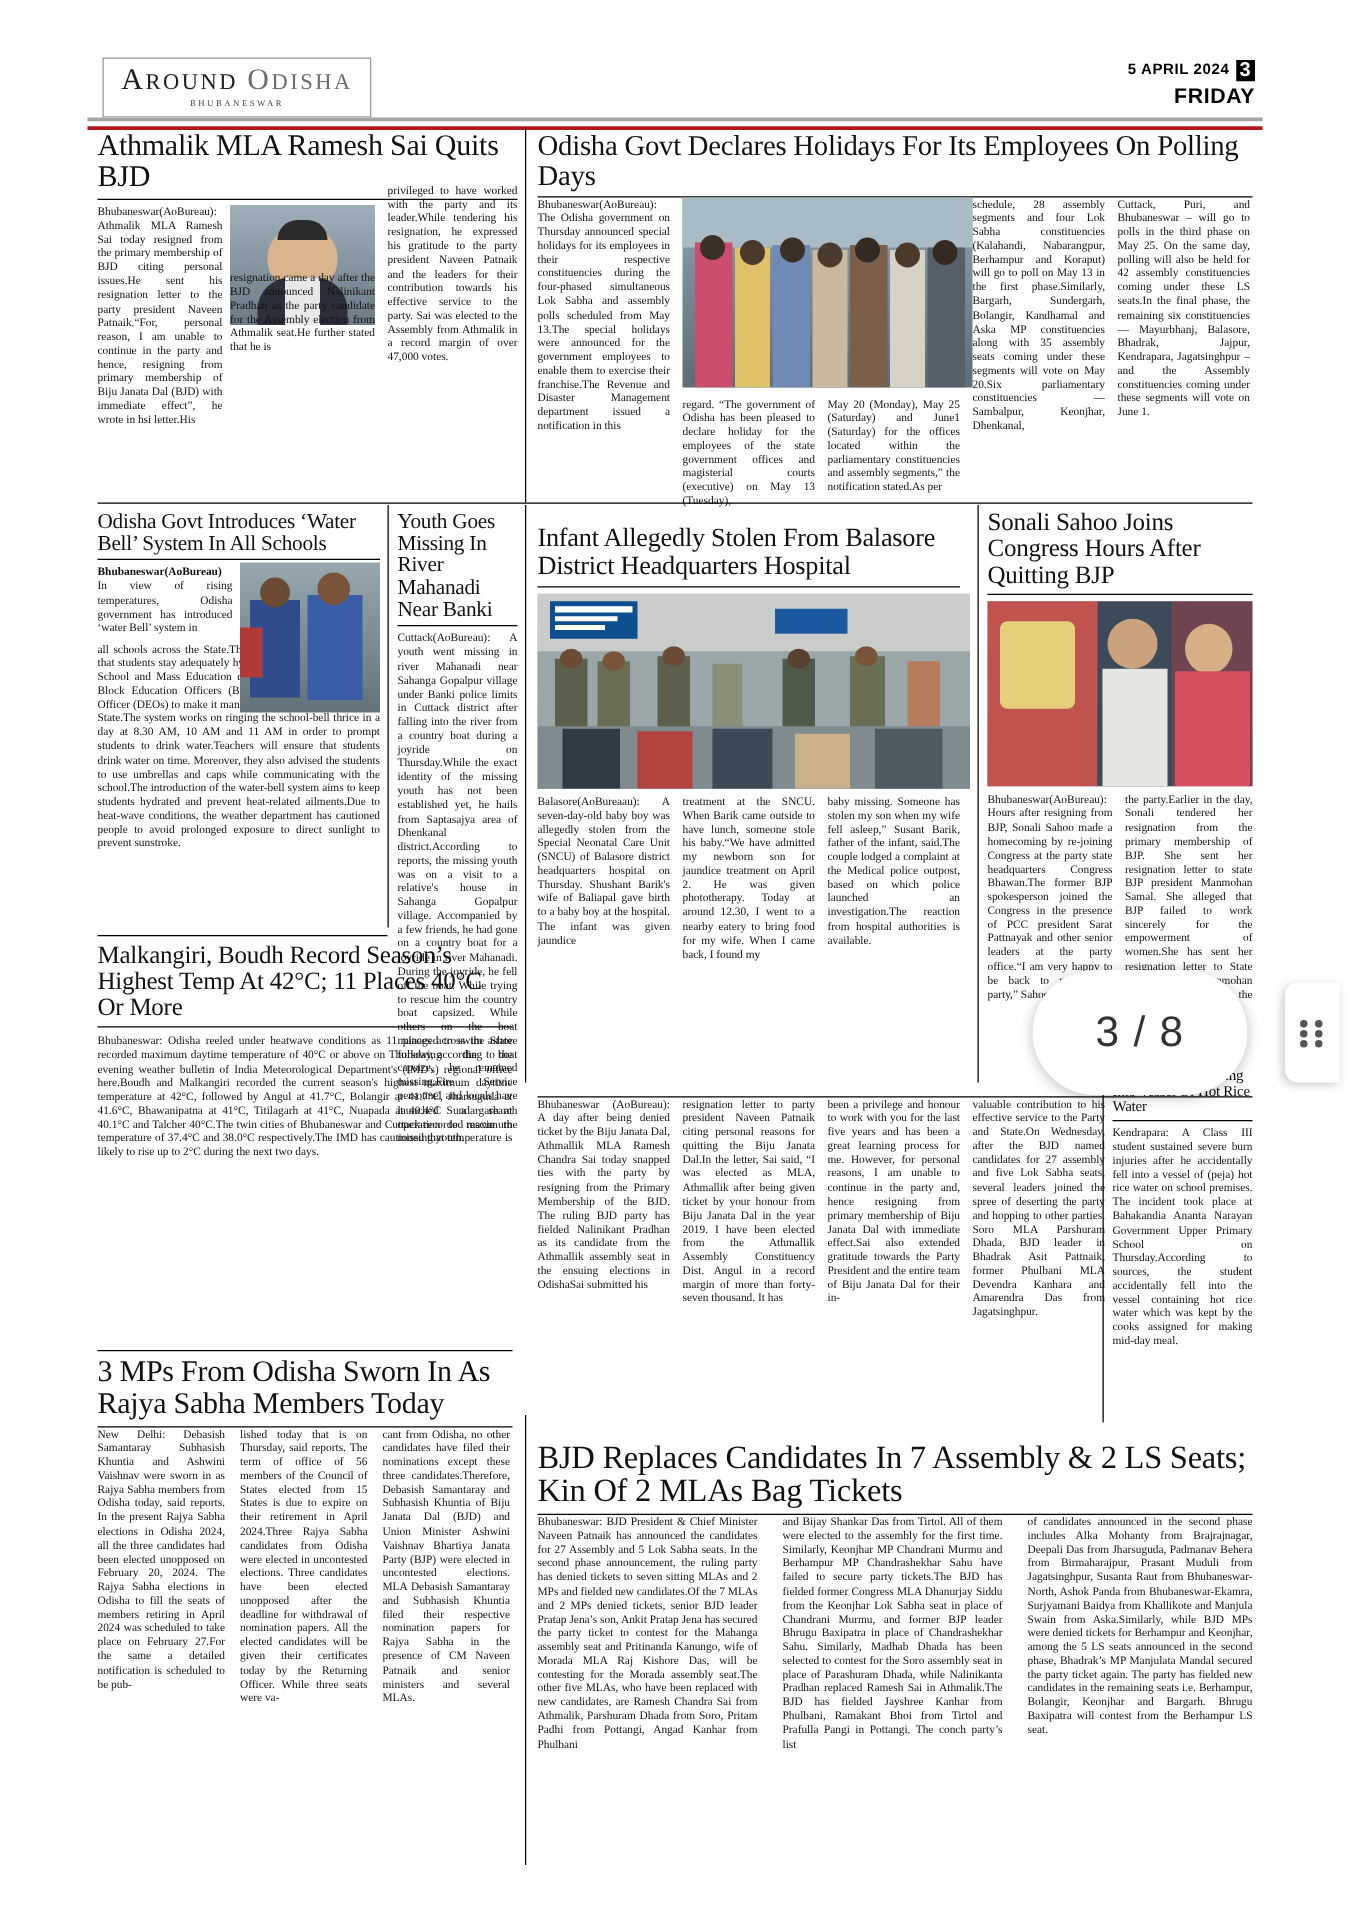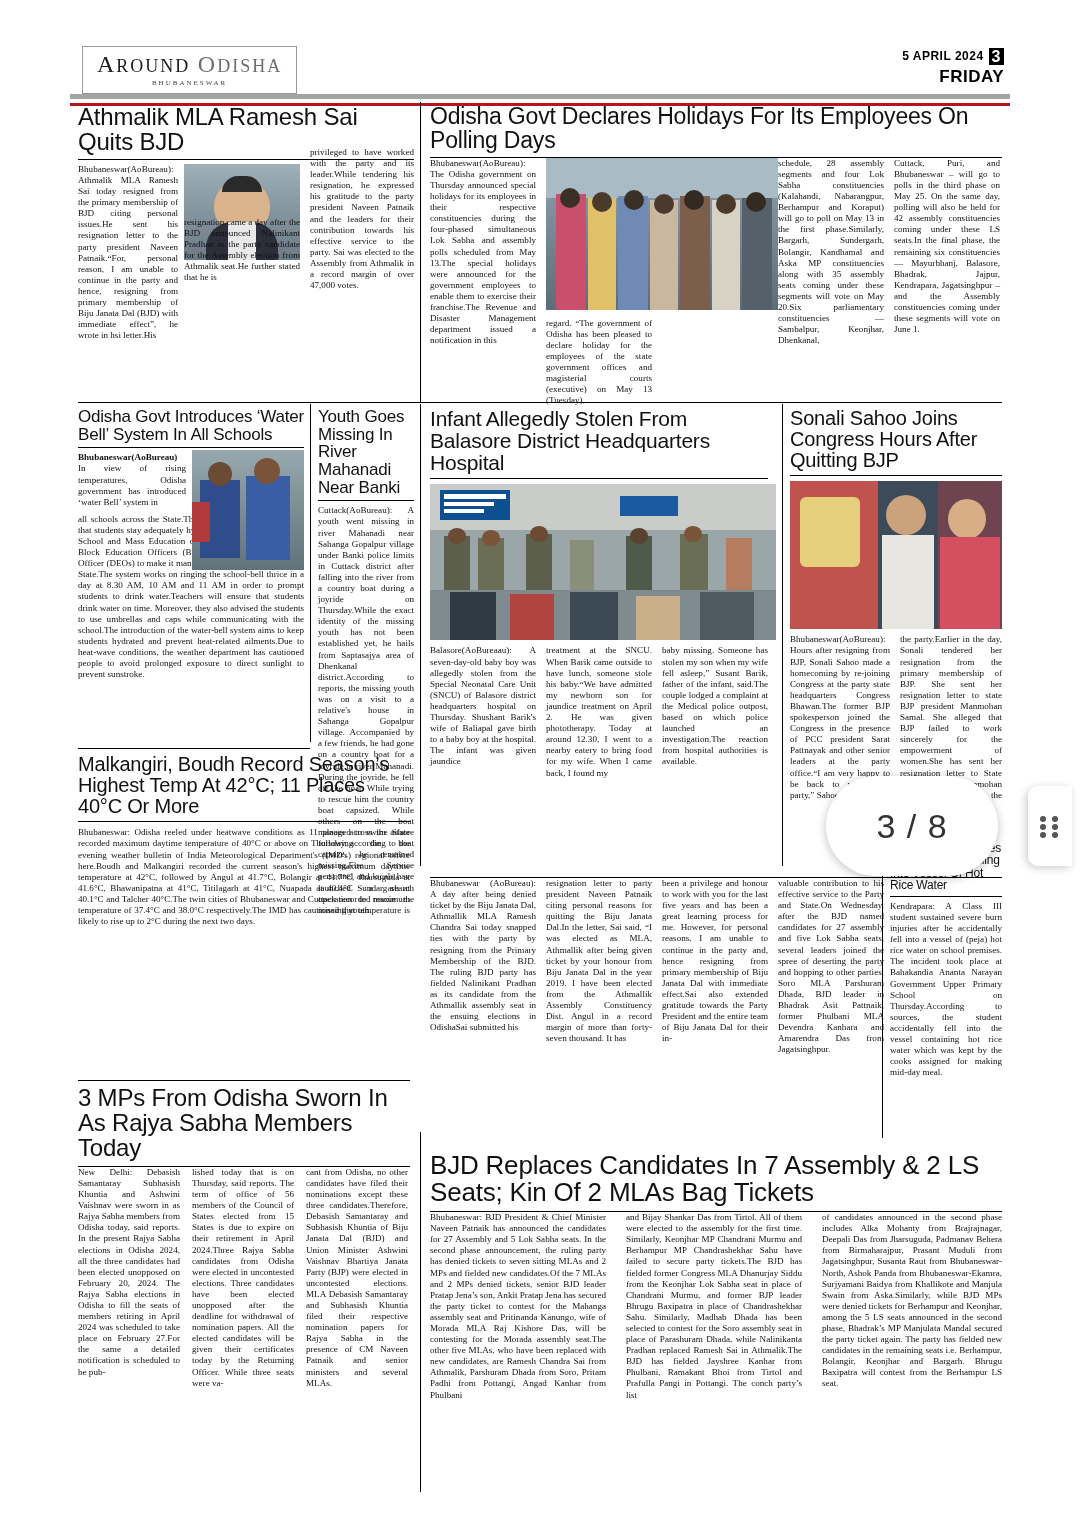--- a/index.html
+++ b/index.html
@@ -11,21 +11,21 @@
     margin:0 auto;
     overflow:hidden;
   }
   .sheet{
     position:absolute;
     left:70px;top:42px;width:940px;height:1449px;
     background:#fff;
   }
   
   .masthead{
-    position:relative;height:52px;border-bottom:5px solid #a3a3a3;
+    position:relative;height:52px;border-bottom:3px solid #a3a3a3;
   }
   .logo-box{
     position:absolute;left:12px;top:4px;
     border:1px solid #999;padding:4px 14px 6px 14px;background:#fff;
   }
   .logo-main{
     font-family:"Liberation Serif", serif;
     font-size:22px;letter-spacing:2px;color:#1b1b1b;
     white-space:nowrap;
   }
@@ -38,21 +38,21 @@
   }
   .date-line{font-family:"Liberation Sans", sans-serif;font-weight:bold;font-size:12px;letter-spacing:.5px;}
   .pagenum{
     display:inline-block;background:#000;color:#fff;font-family:"Liberation Sans", sans-serif;
     font-weight:bold;font-size:16px;line-height:17px;padding:0 3px;margin-left:5px;vertical-align:-2px;
   }
   .day-line{font-family:"Liberation Sans", sans-serif;font-weight:bold;font-size:17px;letter-spacing:.5px;margin-top:2px;}
   .rule-red{height:3px;background:#b3161b;margin-top:4px;}
   
   .hl{
-    font-family:Liberation Sans, sans-serif;
+    font-family:Liberation Serif, serif;
     font-weight:normal;color:#111;line-height:1.04;
     letter-spacing:-0.2px;
   }
   .body{
     font-size:9.1px;line-height:11.1px;text-align:justify;color:#111;
     hyphens:auto;-webkit-hyphens:auto;
   }
   .cols2{column-count:2;column-gap:9px;}
   .photo{background:#b9c2c6;position:relative;overflow:hidden;}
   .photo i{position:absolute;display:block;}
@@ -115,20 +115,21 @@
           <i style="left:196px;top:40px;width:30px;height:112px;background:#55606b;"></i>
           <i style="left:14px;top:30px;width:20px;height:20px;border-radius:50%;background:#3b3027;"></i>
           <i style="left:46px;top:34px;width:20px;height:20px;border-radius:50%;background:#4a3a2c;"></i>
           <i style="left:78px;top:32px;width:20px;height:20px;border-radius:50%;background:#3b3027;"></i>
           <i style="left:108px;top:36px;width:20px;height:20px;border-radius:50%;background:#4a3a2c;"></i>
           <i style="left:138px;top:32px;width:20px;height:20px;border-radius:50%;background:#332a22;"></i>
           <i style="left:170px;top:36px;width:20px;height:20px;border-radius:50%;background:#4a3a2c;"></i>
           <i style="left:200px;top:34px;width:20px;height:20px;border-radius:50%;background:#332a22;"></i>
         </div>
         <div class="body" style="position:absolute;left:116px;top:160px;width:106px;">regard. “The government of Odisha has been pleased to declare holiday for the employees of the state government offices and magisterial courts (executive) on May 13 (Tuesday),</div>
+        <div class="body" style="position:absolute;left:232px;top:160px;width:106px;">May 20 (Monday), May 25 (Saturday) and June1 (Saturday) for the offices located within the parliamentary constituencies and assembly segments,” the notification stated.As per</div>
         <div class="body" style="position:absolute;left:348px;top:0;width:106px;">schedule, 28 assembly segments and four Lok Sabha constituencies (Kalahandi, Nabarangpur, Berhampur and Koraput) will go to poll on May 13 in the first phase.Similarly, Bargarh, Sundergarh, Bolangir, Kandhamal and Aska MP constituencies along with 35 assembly seats coming under these segments will vote on May 20.Six parliamentary constituencies — Sambalpur, Keonjhar, Dhenkanal,</div>
         <div class="body" style="position:absolute;left:464px;top:0;width:106px;">Cuttack, Puri, and Bhubaneswar – will go to polls in the third phase on May 25. On the same day, polling will also be held for 42 assembly constituencies coming under these LS seats.In the final phase, the remaining six constituencies — Mayurbhanj, Balasore, Bhadrak, Jajpur, Kendrapara, Jagatsinghpur – and the Assembly constituencies coming under these segments will vote on June 1.</div>
       </div>
     </div>
 
     <div class="blk" style="left:8px;top:360px;width:924px;height:1px;background:#000;"></div>
 
     <div class="blk" style="left:8px;top:366px;width:226px;">
       <div class="hl" style="font-size:17px;">Odisha Govt Introduces ‘Water Bell’ System In All Schools</div>
       <div style="border-top:1px solid #000;margin-top:4px;padding-top:4px;position:relative;">
@@ -149,21 +150,21 @@
 
     <div class="blk" style="left:240px;top:362px;width:1px;height:338px;background:#000;"></div>
 
     <div class="blk" style="left:248px;top:366px;width:96px;">
       <div class="hl" style="font-size:17px;">Youth Goes Missing In River Mahanadi Near Banki</div>
       <div class="body" style="border-top:1px solid #000;margin-top:4px;padding-top:4px;">Cuttack(AoBureau): A youth went missing in river Mahanadi near Sahanga Gopalpur village under Banki police limits in Cuttack district after falling into the river from a country boat during a joyride on Thursday.While the exact identity of the missing youth has not been established yet, he hails from Saptasajya area of Dhenkanal district.According to reports, the missing youth was on a visit to a relative's house in Sahanga Gopalpur village. Accompanied by a few friends, he had gone on a country boat for a joyride in river Mahanadi. During the joyride, he fell off the boat. While trying to rescue him the country boat capsized. While others on the boat managed to swim ashore following the boat capsize, he remained missing.Fire Service personnel and locals have launched a search operation to rescue the missing youth.</div>
     </div>
 
     <div class="blk" style="left:350px;top:362px;width:1px;height:462px;background:#000;"></div>
 
-    <div class="blk" style="left:360px;top:366px;width:338px;">
+    <div class="blk" style="left:360px;top:378px;width:338px;">
       <div class="hl" style="font-size:21px;">Infant Allegedly Stolen From Balasore District Headquarters Hospital</div>
       <div style="border-top:1px solid #000;margin-top:5px;padding-top:5px;">
         <div class="photo" style="width:346px;height:156px;background:linear-gradient(#b9bfc0,#7d8a8e);">
           <i style="left:0;top:0;width:346px;height:48px;background:#c9ccc9;"></i>
           <i style="left:10px;top:6px;width:70px;height:30px;background:#0e4f8f;"></i>
           <i style="left:14px;top:10px;width:62px;height:5px;background:#fff;"></i>
           <i style="left:14px;top:18px;width:50px;height:4px;background:#fff;"></i>
           <i style="left:14px;top:25px;width:40px;height:4px;background:#fff;"></i>
           <i style="left:190px;top:12px;width:58px;height:20px;background:#1b5aa0;"></i>
           <i style="left:0;top:46px;width:346px;height:60px;background:#9aa6a8;"></i>

